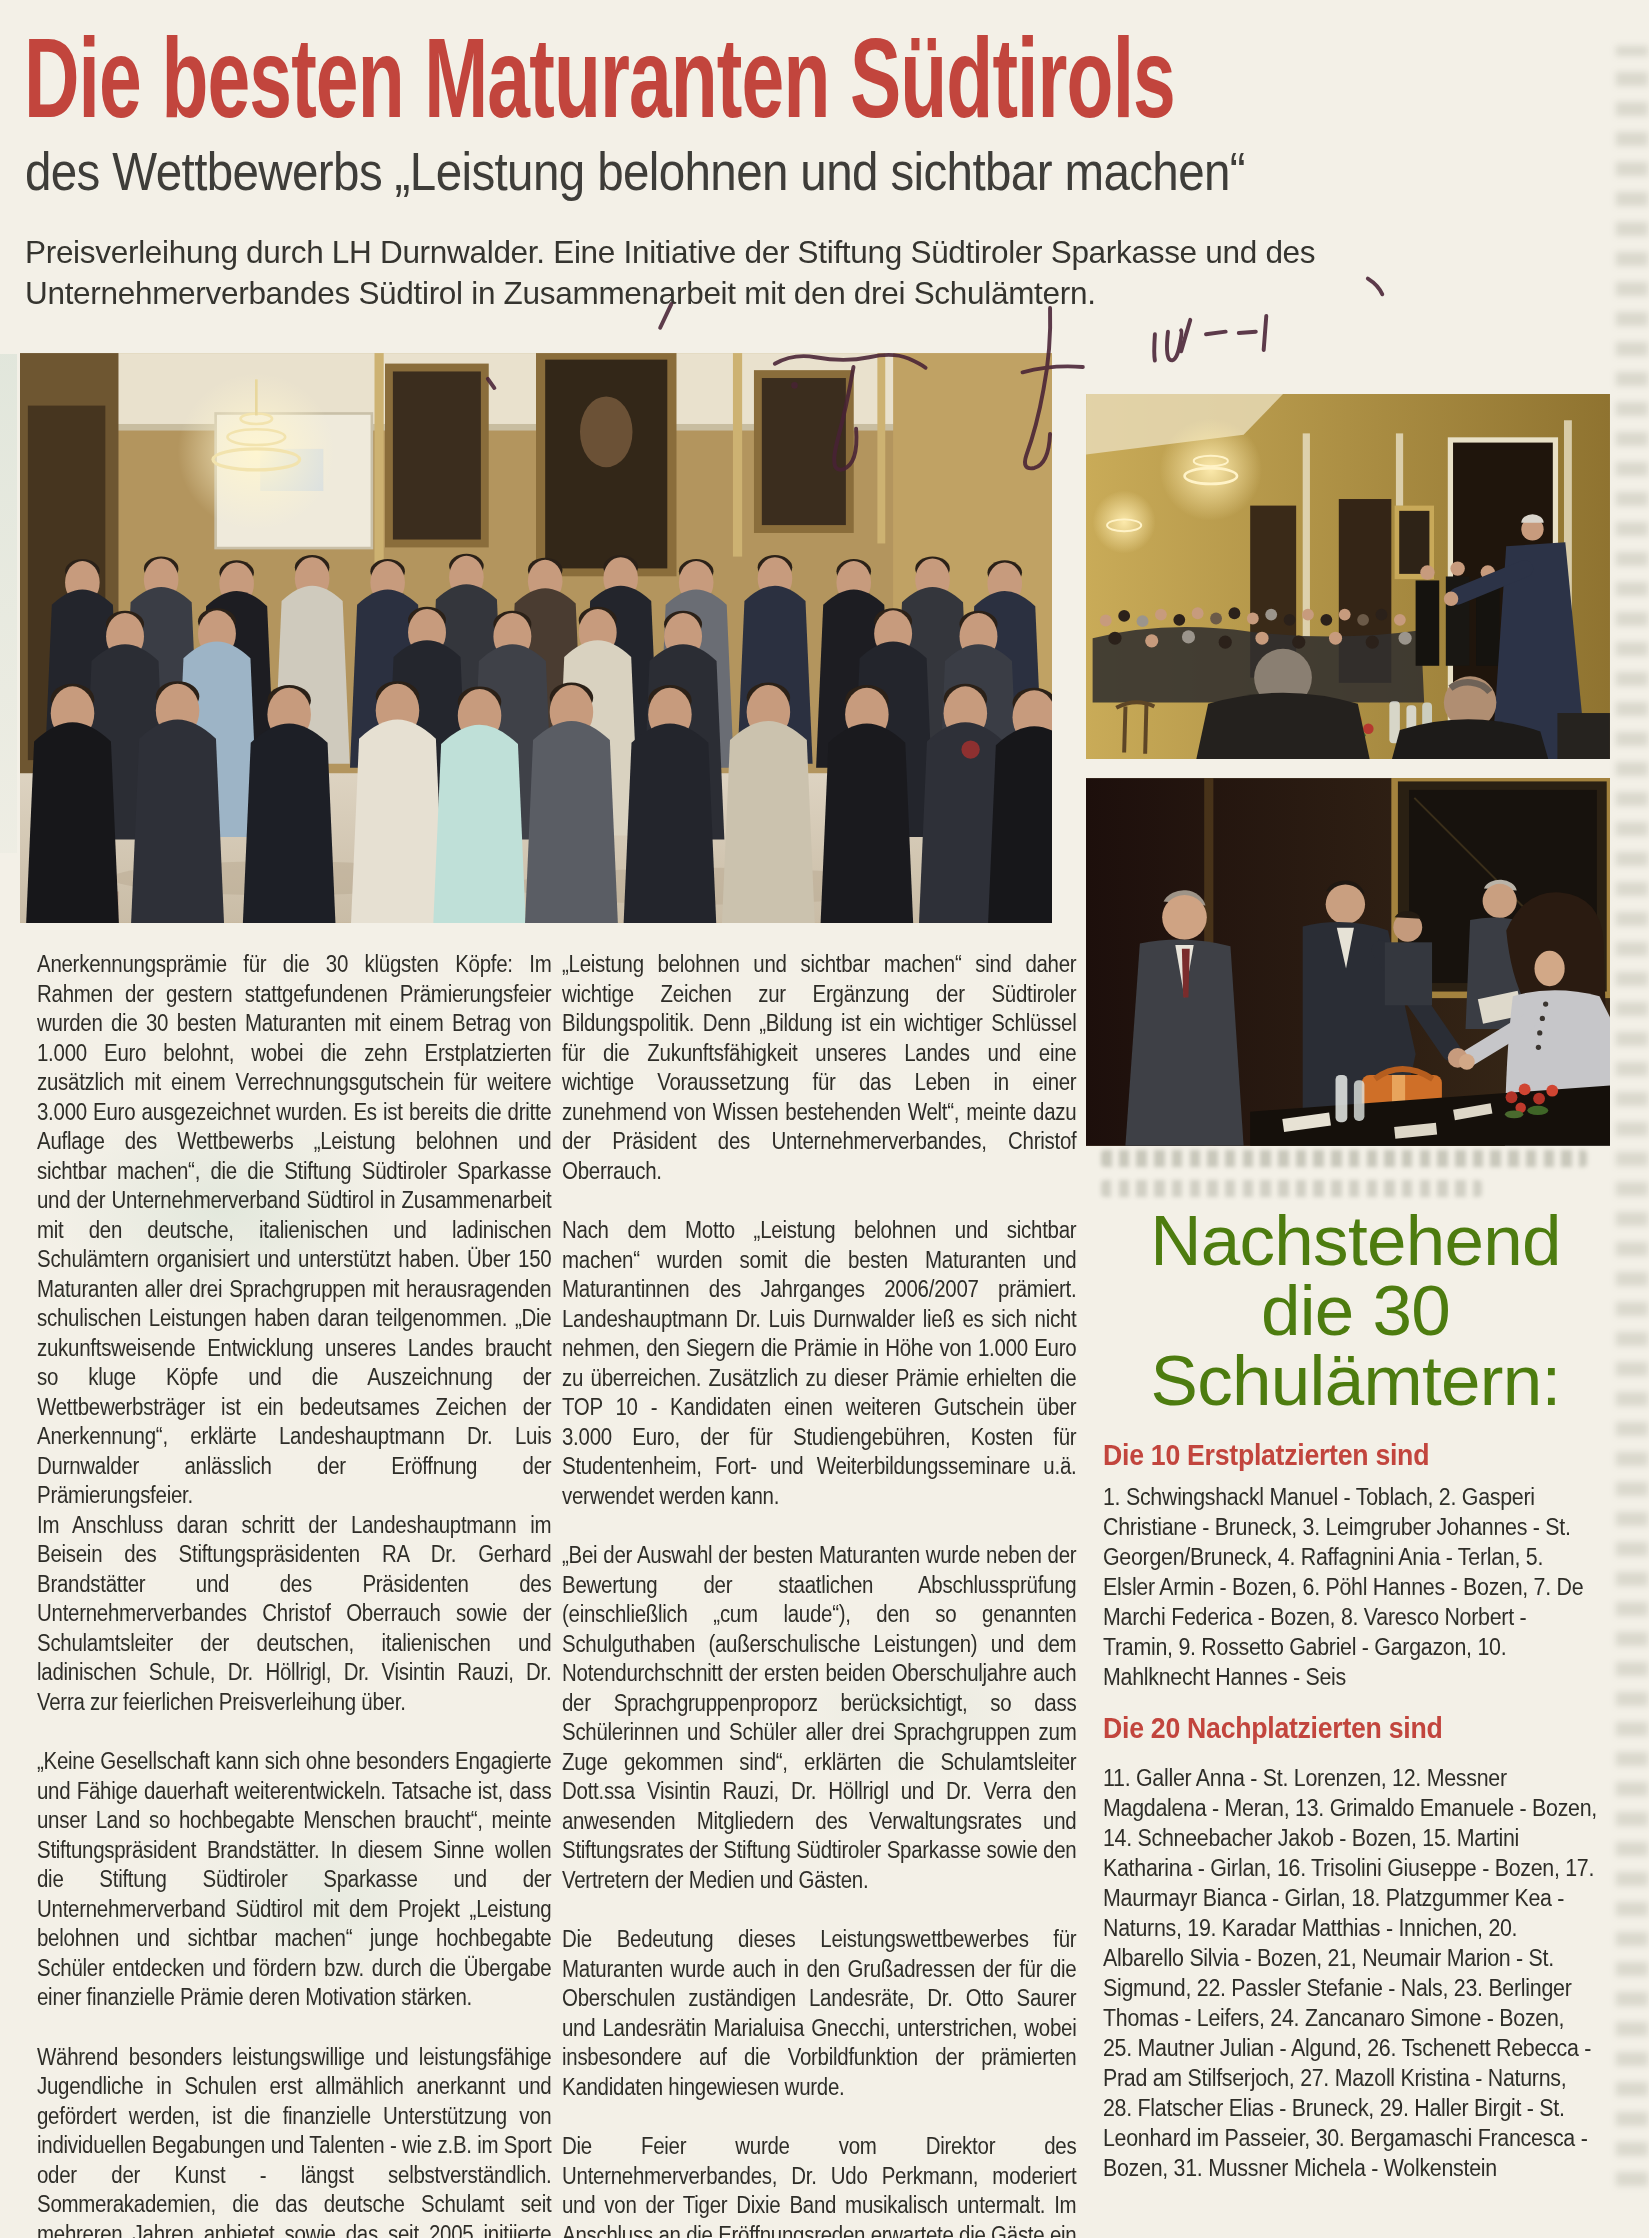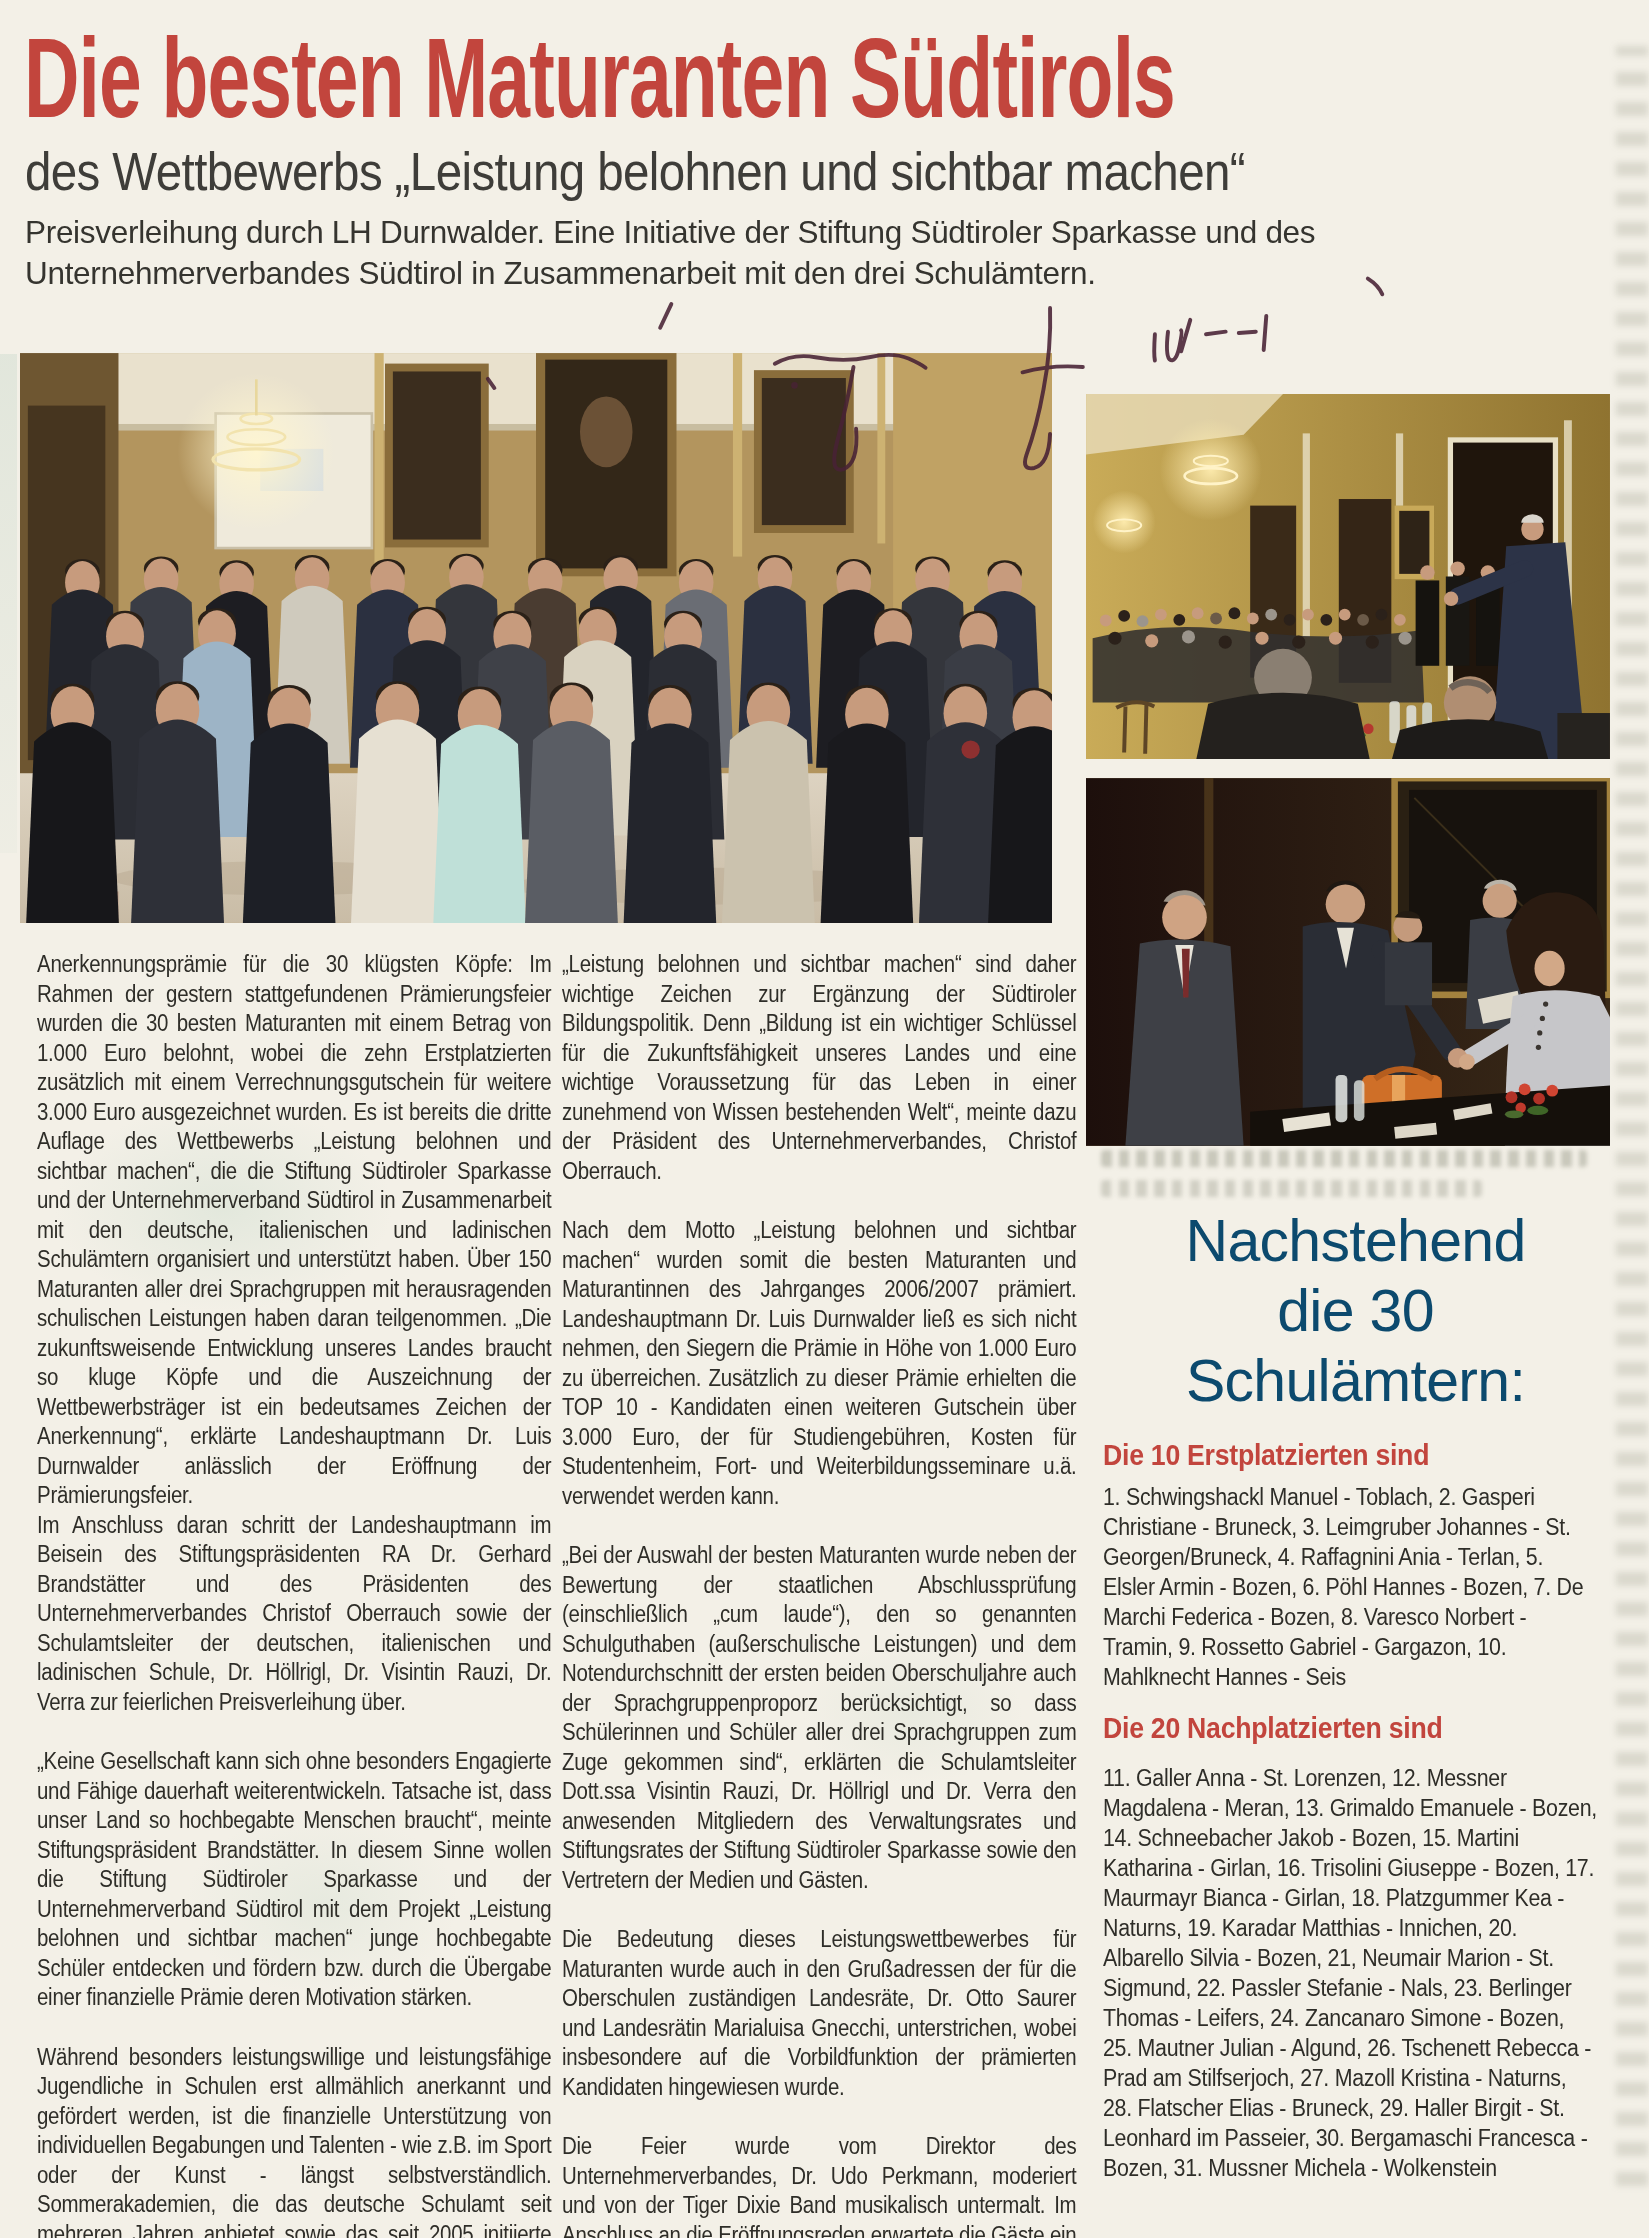--- a/index.html
+++ b/index.html
@@ -17,21 +17,21 @@
     color:#c2453d;
     transform:scaleX(.68);transform-origin:0 0;
   }
   .subtitle{
     left:25px;top:140px;
     font-size:54px;font-weight:400;letter-spacing:-0.7px;white-space:nowrap;
     color:#3e3d39;
     transform:scaleX(.88);transform-origin:0 0;
   }
   .lead{
-    left:25px;top:212px;width:1362px;
+    left:25px;top:232px;width:1362px;
     font-size:31.5px;line-height:41px;letter-spacing:-0.3px;
     color:#35342f;
   }
   
   .photo{position:absolute;overflow:hidden;background:#b7a27a;}
   .photo svg{display:block;width:100%;height:100%;}
   #photo-group{left:19.7px;top:353px;width:1032px;height:570px;}
   #photo-audience{left:1086px;top:394px;width:524px;height:365px;}
   #photo-handshake{left:1086px;top:778px;width:524px;height:368px;}
   
@@ -43,22 +43,22 @@
     text-align:justify;color:#2e2d28;
     transform:scaleX(.89);transform-origin:0 0;
   }
   .col p{margin:0 0 30px 0;}
   .col p.merge{margin-bottom:0;}
   .col-left{left:37px;}
   .col-mid{left:562px;}
   
   .w-head{
     left:1093px;top:1206px;width:525px;
-    font-size:59px;line-height:70px;letter-spacing:-0.7px;
-    color:#0c4a6e;text-align:center;font-weight:400;
+    font-size:71px;line-height:70px;letter-spacing:-0.7px;
+    color:#4d7c0f;text-align:center;font-weight:400;
   }
   .w-sub{
     font-size:29px;font-weight:700;letter-spacing:-0.3px;color:#c2453d;
     transform:scaleX(.92);transform-origin:0 0;white-space:nowrap;
   }
   #w-sub1{left:1103px;top:1439px;}
   #w-sub2{left:1103px;top:1712px;}
   .w-list{
     width:532px;
     font-size:23px;line-height:30px;letter-spacing:-0.3px;color:#2e2d28;

